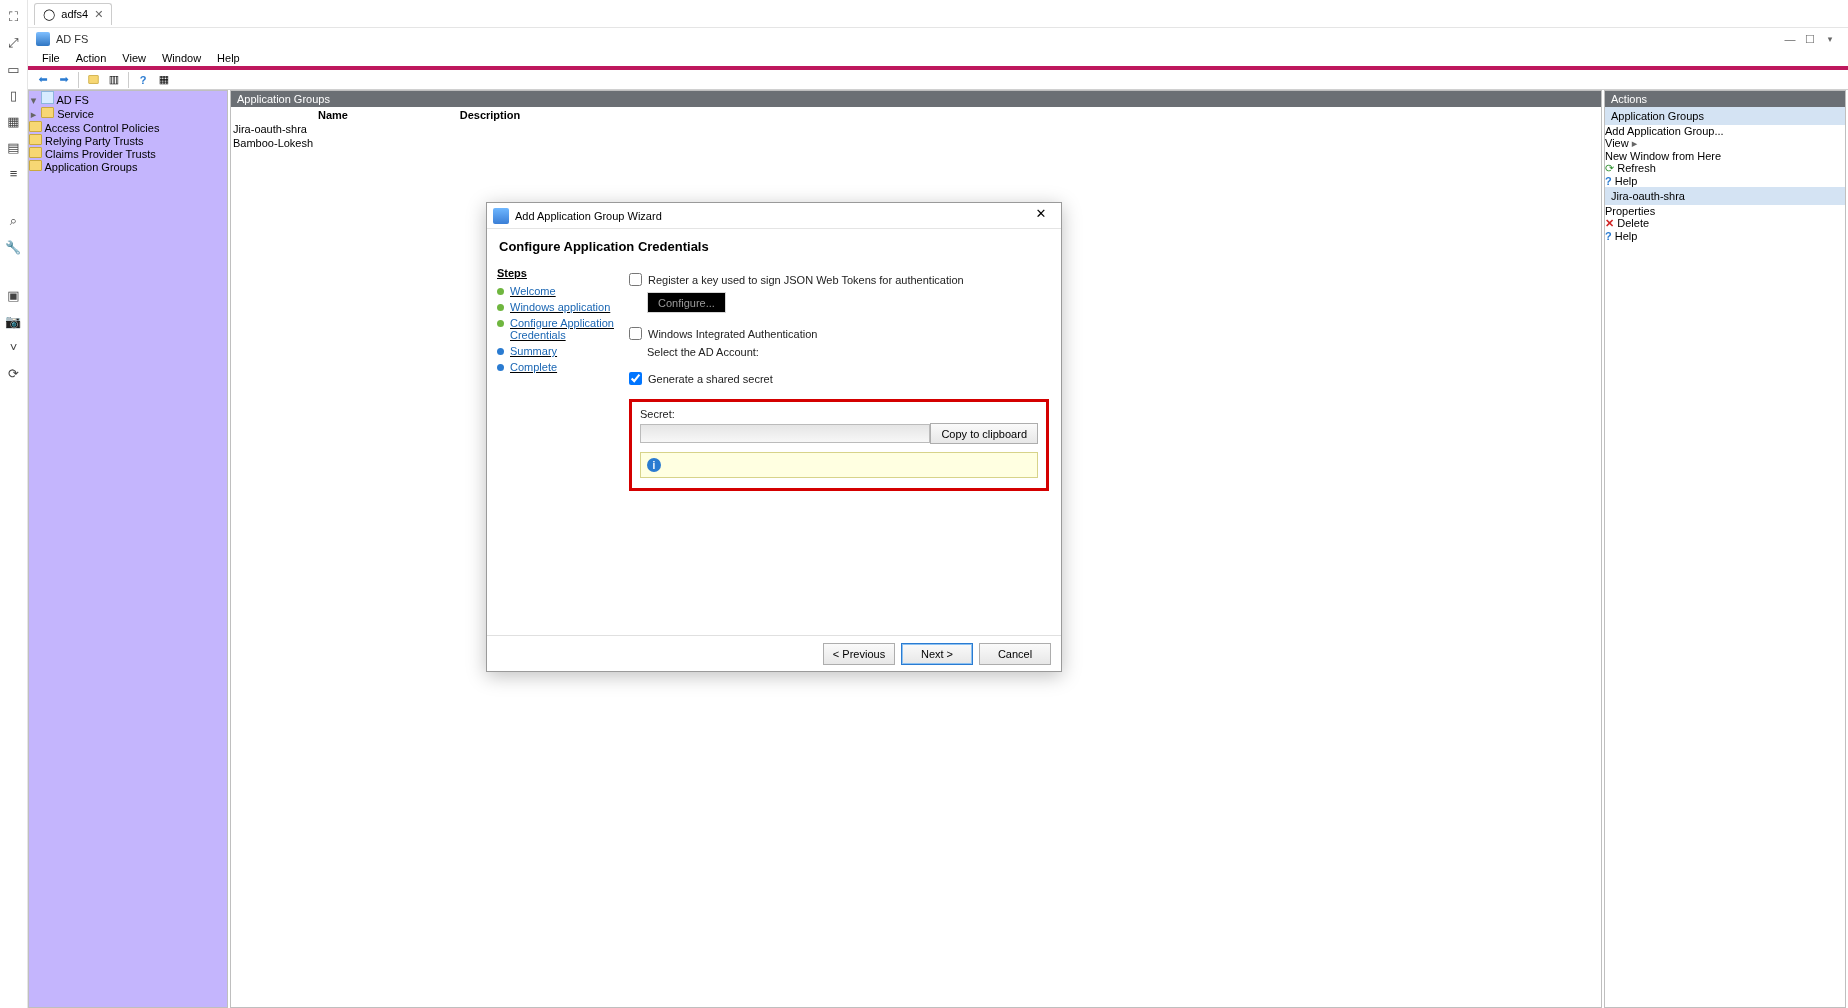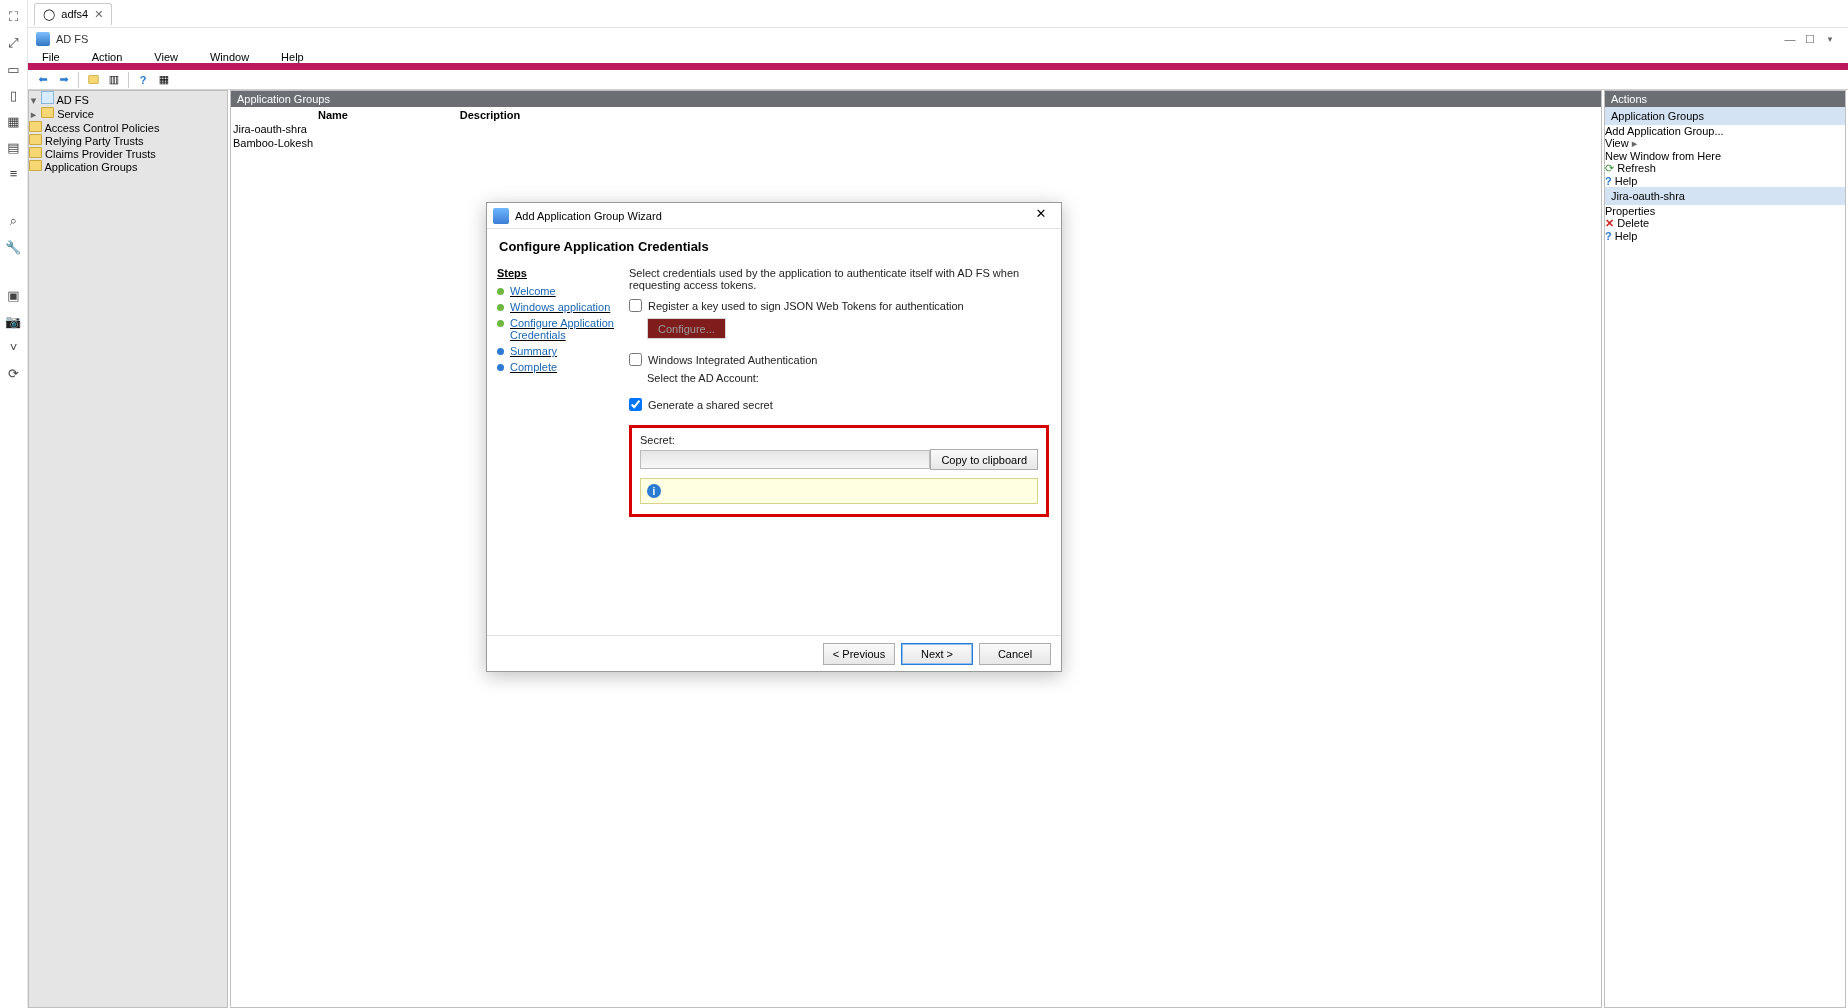--- a/index.html
+++ b/index.html
@@ -15,31 +15,31 @@
 .tab { display: flex; align-items: center; gap: 6px; padding: 4px 8px; border: 1px solid #ccc; border-bottom: none; background: #fff; border-radius: 3px 3px 0 0; }
 .tab .closex { color: #666; cursor: pointer; }
 
 
 .winrow { position: absolute; left: 28px; top: 28px; right: 0; height: 22px; display: flex; align-items: center; padding: 0 8px; background:#fff; }
 .winrow .title { margin-left: 6px; color:#333; }
 .winrow .spacer { flex: 1; }
 .winrow .wbtn { width: 20px; text-align: center; color:#666; cursor:pointer; }
 
 
-.menurow { position: absolute; left: 28px; top: 50px; right: 0; height: 20px; display: flex; align-items: center; gap: 20px; padding: 0 8px; border-bottom:7px solid #be185d;}
+.menurow { position: absolute; left: 28px; top: 50px; right: 0; height: 20px; display: flex; align-items: center; gap: 4px; padding: 0 8px; border-bottom:4px solid #be185d;}
 .menurow .mi { padding: 2px 6px; cursor: pointer; }
 
 
 .toolrow { position: absolute; left: 28px; top: 70px; right: 0; height: 20px; display: flex; align-items: center; gap: 3px; padding: 0 6px; border-bottom:1px solid #d0d0d0;}
 .toolrow .tbtn { width: 18px; height: 18px; border: 1px solid transparent; display:flex; align-items:center; justify-content:center; cursor:pointer; font-size:11px; }
 .toolrow .tsep { width:1px; height:16px; background:#ccc; margin:0 2px; }
 .folder-ico { width:13px; height:11px; background:#f7d774; border:1px solid #caa93e; display:inline-block; border-radius:1px;}
 .tw { width:9px; text-align:center; color:#666; display:inline-block;}
 
-.treepane { position:absolute; left:28px; top:90px; width:200px; bottom:0; border:1px solid #bfbfbf; background:#e5e5e5; overflow:hidden; }
+.treepane { position:absolute; left:28px; top:90px; width:200px; bottom:0; border:1px solid #bfbfbf; background:#c4b5fd; overflow:hidden; }
 .centerpane { position:absolute; left:230px; top:90px; right:246px; bottom:0; border:1px solid #bfbfbf; background:#fff; }
 .rightpane  { position:absolute; right:2px; top:90px; width:242px; bottom:0; border:1px solid #bfbfbf; background:#fff; }
 
 
 .dialog { position:absolute; left:486px; top:202px; width:576px; height:470px; background:#fff; border:1px solid #9a9a9a; box-shadow:0 4px 18px rgba(0,0,0,.25); }
 .dialog .titlebar { height:26px; display:flex; align-items:center; padding:0 6px; border-bottom:1px solid #e4e4e4; }
 .dialog .titlebar .dico { width:16px; height:16px; background:linear-gradient(#6fb7ff,#3a7ed6); border-radius:2px; margin-right:6px; position:relative;}
 .dialog .titlebar .dclose { margin-left:auto; width:28px; height:20px; text-align:center; cursor:pointer; font-size:13px; }
 .dialog .dhdr { font-weight:bold; font-size:13px; padding:10px 12px 6px; }
 .dialog .body { position:absolute; top:56px; left:0; right:0; bottom:36px; display:flex; }
@@ -53,21 +53,21 @@
 .dialog .steps li.current a { color:#1a66b3; }
 .dialog .content { flex:1; padding:8px 12px 8px 4px; font-size:11px; color:#222; }
 .dialog .content .desc { margin-bottom:8px; }
 .dialog .row { margin:6px 0; }
 .dialog .cb { display:flex; align-items:center; gap:6px; }
 .dialog .cb input { width:13px; height:13px; }
 .dialog .subind { margin-left:18px; }
 .dialog .txt { width:326px; height:19px; border:1px solid #bbb; padding:1px 4px; background:#fff; }
 .dialog .txt[disabled] { background:#f0f0f0; color:#888; }
 .dialog .btnsm { height:21px; padding:0 10px; border:1px solid #adadad; background:linear-gradient(#fafafa,#e7e7e7); cursor:pointer; }
-.dialog .btnsm[disabled] { color:#9b9b9b; background:#7f1d1d; border-color:#d6d6d6; cursor:default;}
+.dialog .btnsm[disabled] { color:#9b9b9b; background:#000000; border-color:#d6d6d6; cursor:default;}
 .dialog .redbox { border:3px solid #d40000; padding:6px 8px 10px; margin-top:14px; }
 .dialog .secretrow { display:flex; align-items:center; }
 .dialog .secretfield { flex:1; height:19px; border:1px solid #bbb; background:linear-gradient(#e5e5e5,#f7f7f7); }
 .dialog .infobox { margin-top:8px; border:1px solid #d7d38a; background:#ffffe1; padding:5px 6px; display:flex; gap:8px; align-items:flex-start;}
 .dialog .infobox .iico { width:14px; height:14px; border-radius:50%; background:#2a7bd1; color:#fff; font-weight:bold; font-size:10px; display:flex; align-items:center; justify-content:center; flex:0 0 14px;}
 .dialog .footer { position:absolute; left:0; right:0; bottom:0; height:36px; border-top:1px solid #e0e0e0; display:flex; align-items:center; justify-content:flex-end; gap:6px; padding:0 10px; }
 .dialog .fbtn { width:72px; height:22px; border:1px solid #adadad; background:linear-gradient(#fafafa,#e7e7e7); cursor:pointer; }
 .dialog .fbtn.primary { border:1px solid #2a7bd1; box-shadow:inset 0 0 0 1px #8cc1f2; }
 
 .hdrbar { background:#6b6f74; color:#fff; padding:2px 6px; }
@@ -244,21 +244,20 @@
             <span class="dot todo"></span>
             <a>Summary</a>
           </li>
         <li>
             <span class="dot todo"></span>
             <a>Complete</a>
           </li>
       </ul>
     </div>
     <div class="content">
-      <div class="desc">Select credentials used by the application to authenticate itself with AD FS when requesting access tokens.</div>
 
       <div class="row cb">
         <input type="checkbox" style="">
         <span>Register a key used to sign JSON Web Tokens for authentication</span>
       </div>
       <div class="row subind">
         <button class="btnsm" disabled="">Configure...</button>
       </div>
 
       <div class="row cb" style="margin-top:14px;">

